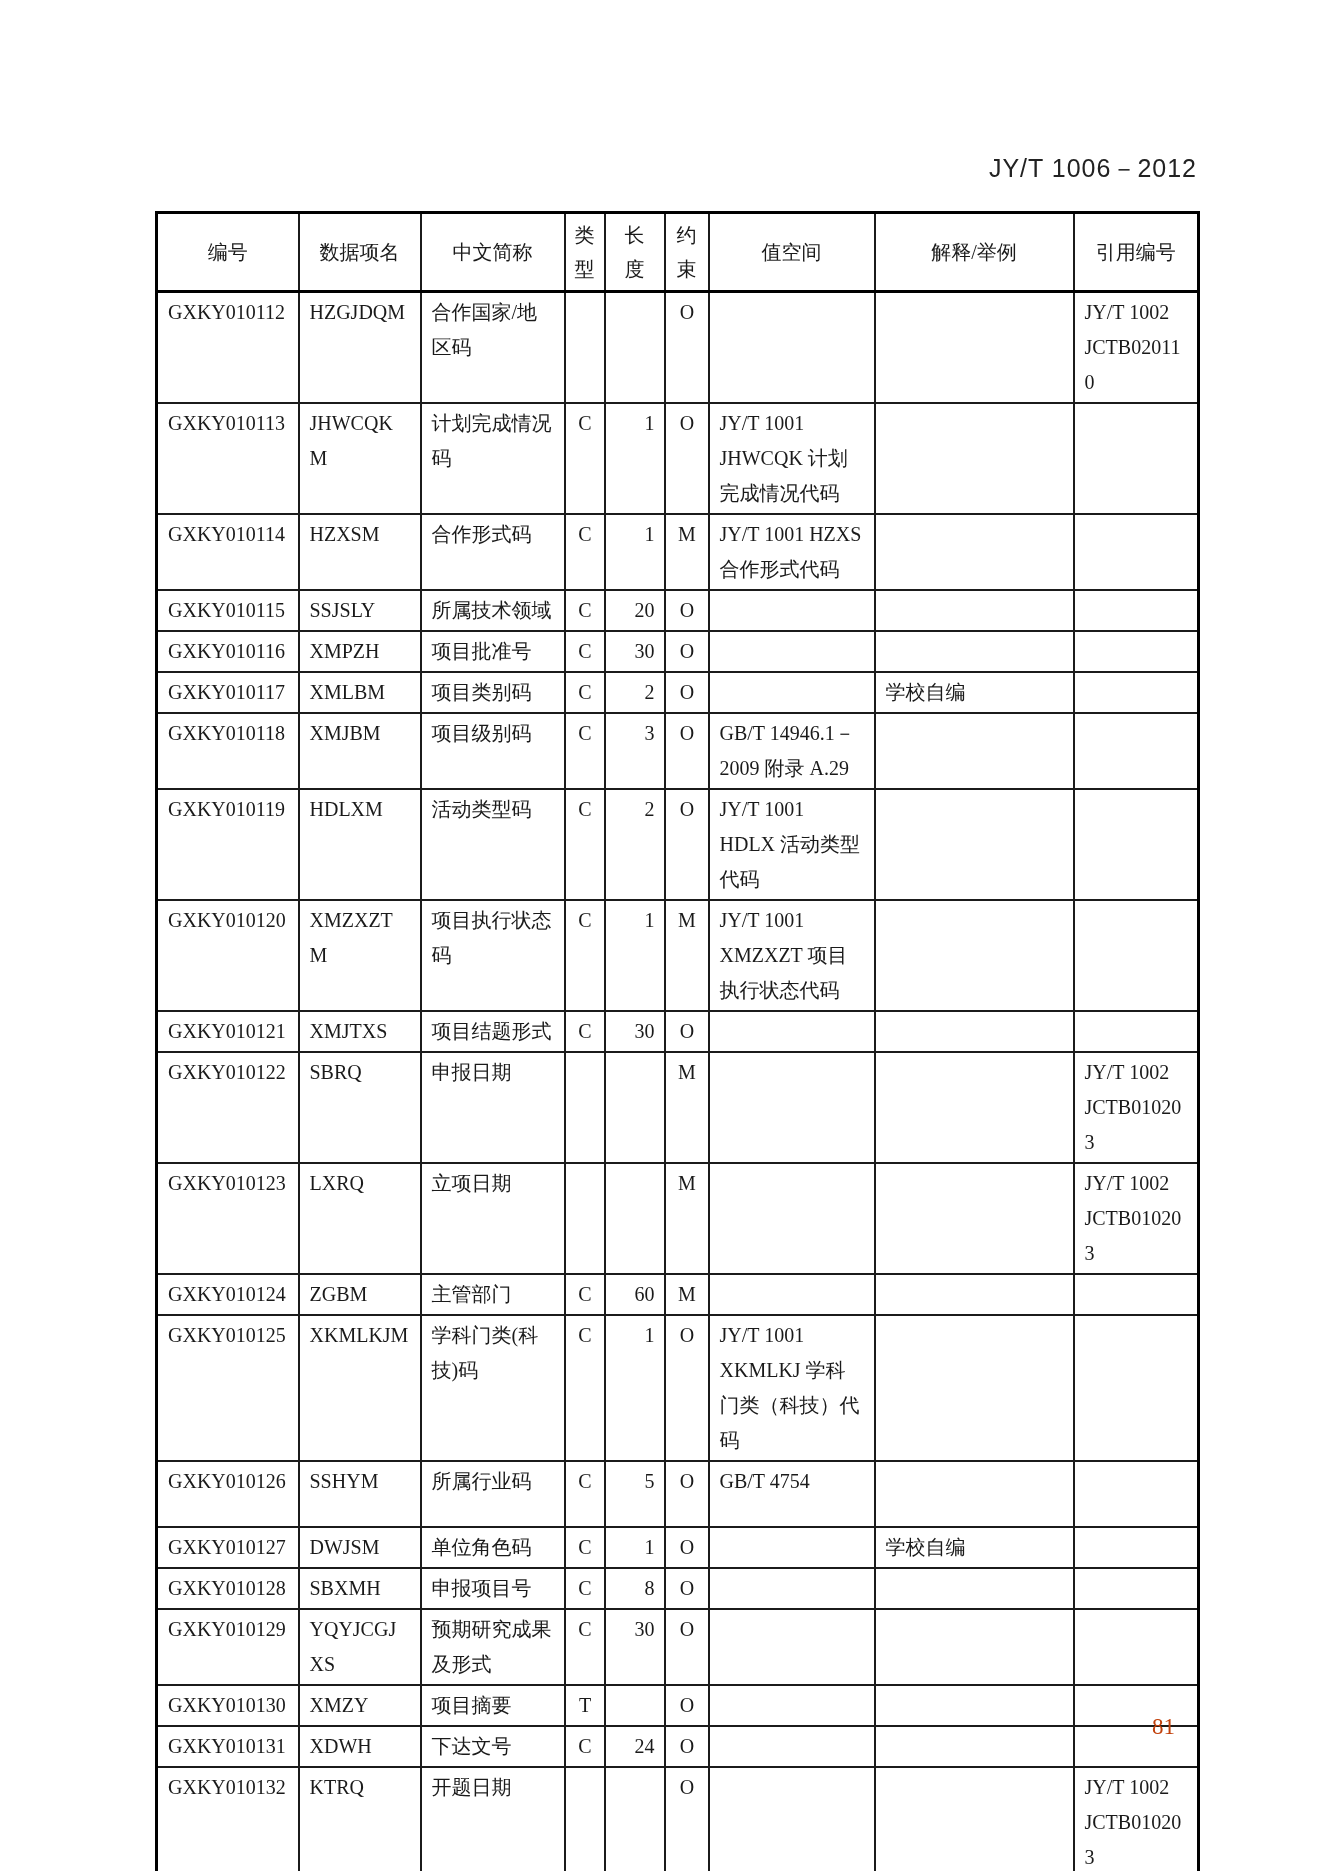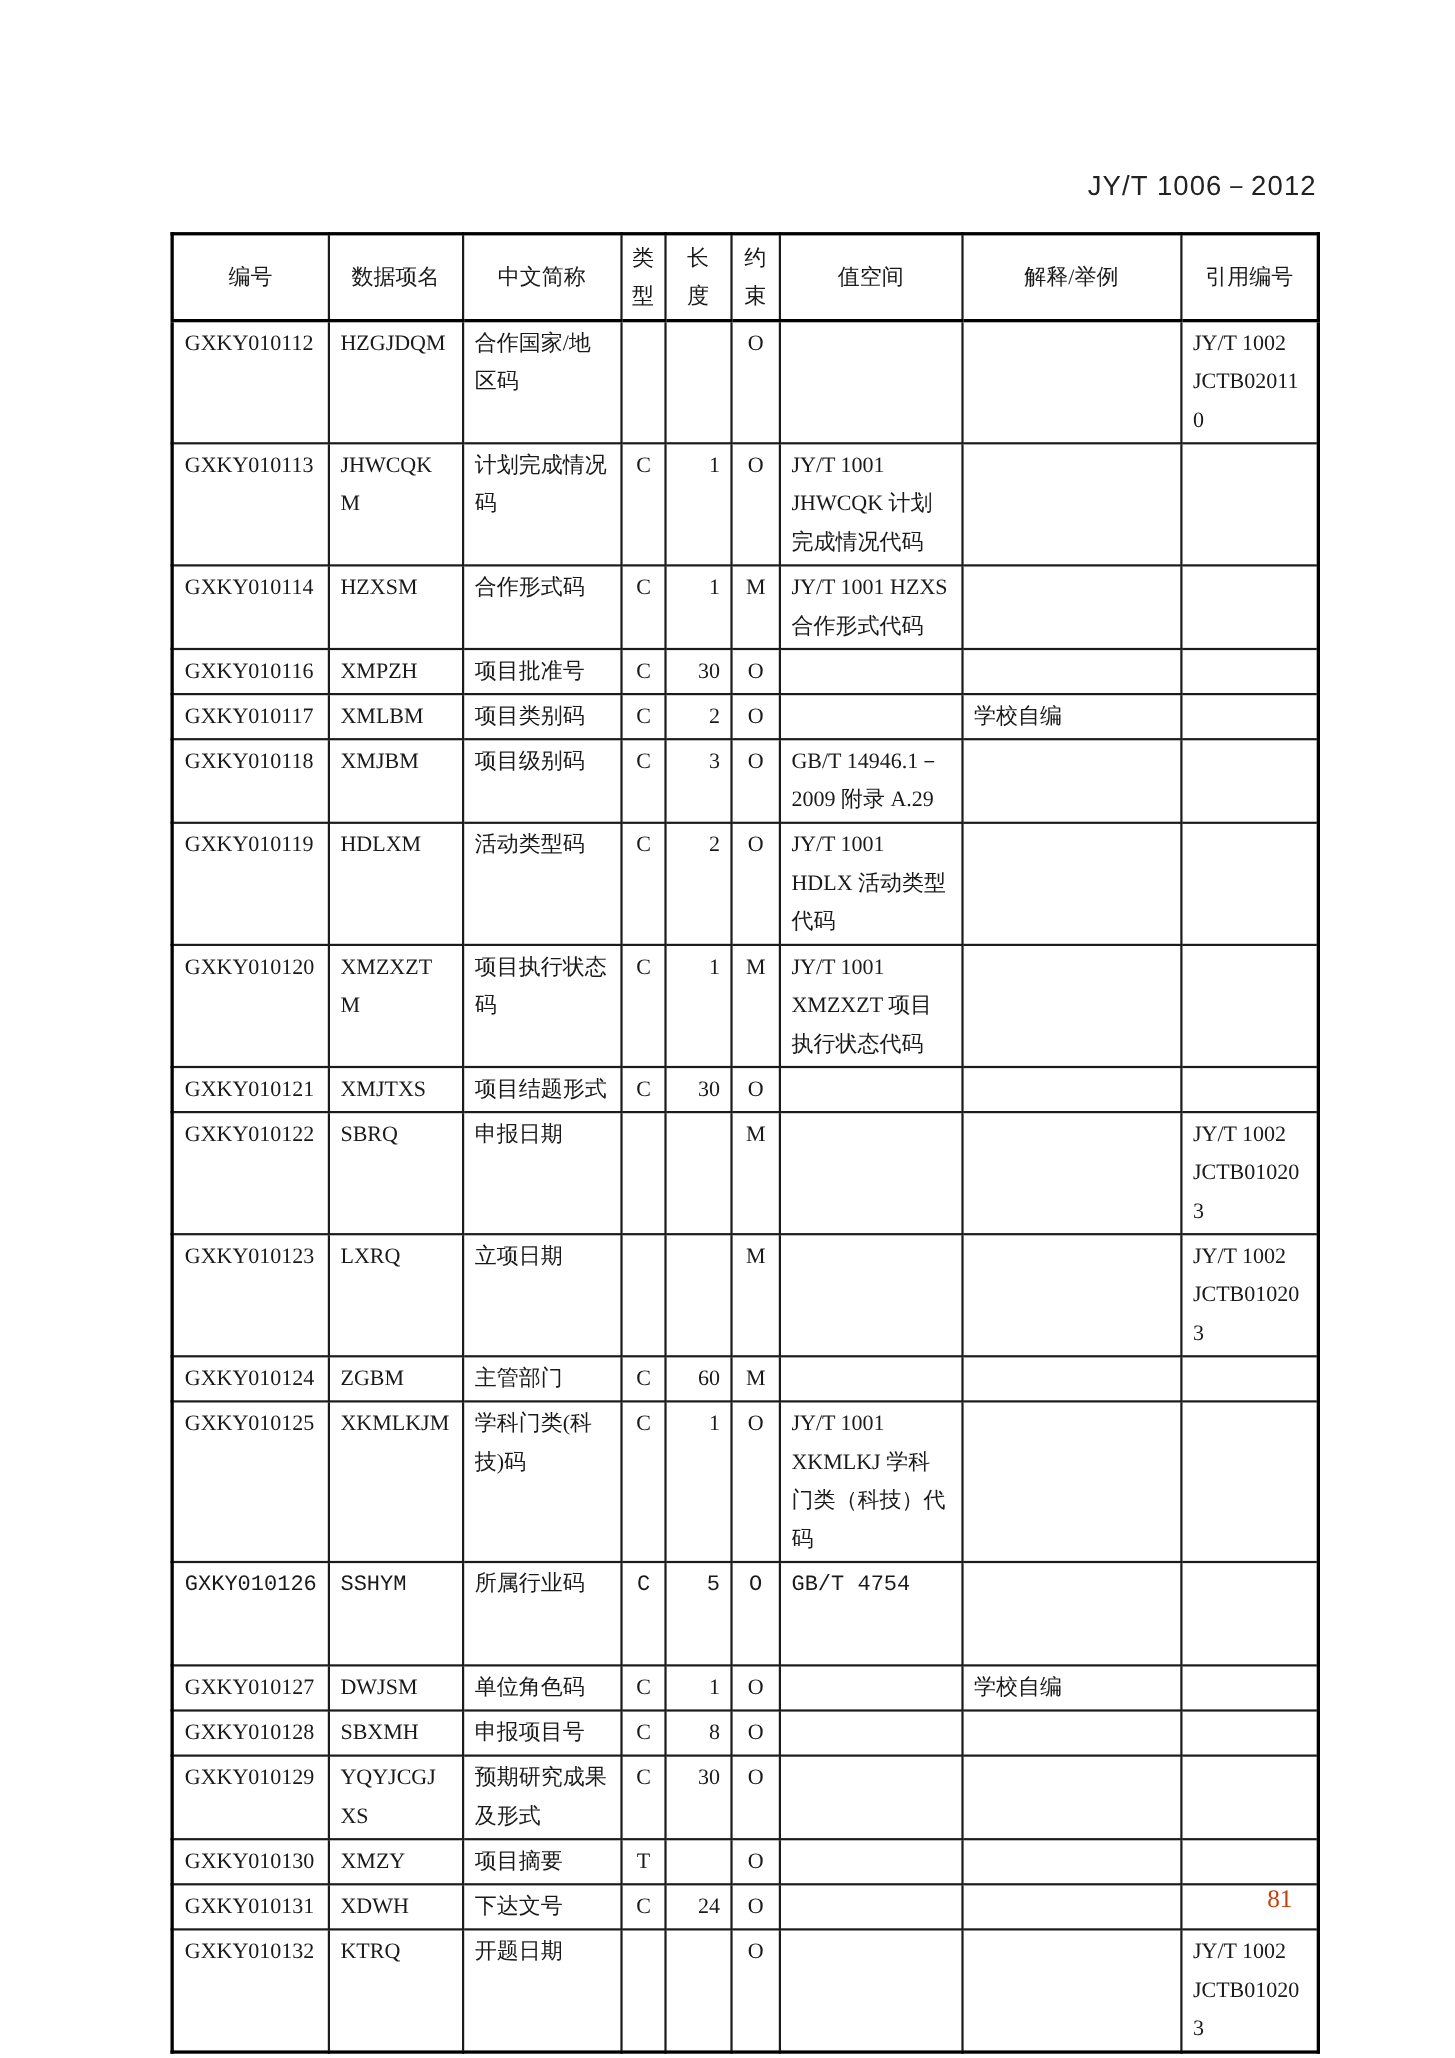--- a/index.html
+++ b/index.html
@@ -133,20 +133,31 @@
             <td class="col-name">HZXSM</td>
             <td class="col-cn">合作形式码</td>
             <td class="col-type">C</td>
             <td class="col-len">1</td>
             <td class="col-cons">M</td>
             <td class="col-vs">JY/T 1001 HZXS 合作形式代码</td>
             <td class="col-ex"></td>
             <td class="col-ref"></td>
           </tr>
           <tr style="height: 38px;">
+            <td class="col-id">GXKY010115</td>
+            <td class="col-name">SSJSLY</td>
+            <td class="col-cn">所属技术领域</td>
+            <td class="col-type">C</td>
+            <td class="col-len">20</td>
+            <td class="col-cons">O</td>
+            <td class="col-vs"></td>
+            <td class="col-ex"></td>
+            <td class="col-ref"></td>
+          </tr>
+          <tr style="height: 38px;">
             <td class="col-id">GXKY010116</td>
             <td class="col-name">XMPZH</td>
             <td class="col-cn">项目批准号</td>
             <td class="col-type">C</td>
             <td class="col-len">30</td>
             <td class="col-cons">O</td>
             <td class="col-vs"></td>
             <td class="col-ex"></td>
             <td class="col-ref"></td>
           </tr>
@@ -242,21 +253,21 @@
             <td class="col-id">GXKY010125</td>
             <td class="col-name">XKMLKJM</td>
             <td class="col-cn">学科门类(科技)码</td>
             <td class="col-type">C</td>
             <td class="col-len">1</td>
             <td class="col-cons">O</td>
             <td class="col-vs">JY/T 1001 XKMLKJ 学科门类（科技）代码</td>
             <td class="col-ex"></td>
             <td class="col-ref"></td>
           </tr>
-          <tr style="height: 94px; font-family: Liberation Mono, monospace;">
+          <tr style="height: 66px;">
             <td class="col-id">GXKY010126</td>
             <td class="col-name">SSHYM</td>
             <td class="col-cn">所属行业码</td>
             <td class="col-type">C</td>
             <td class="col-len">5</td>
             <td class="col-cons">O</td>
             <td class="col-vs">GB/T 4754</td>
             <td class="col-ex"></td>
             <td class="col-ref"></td>
           </tr>

